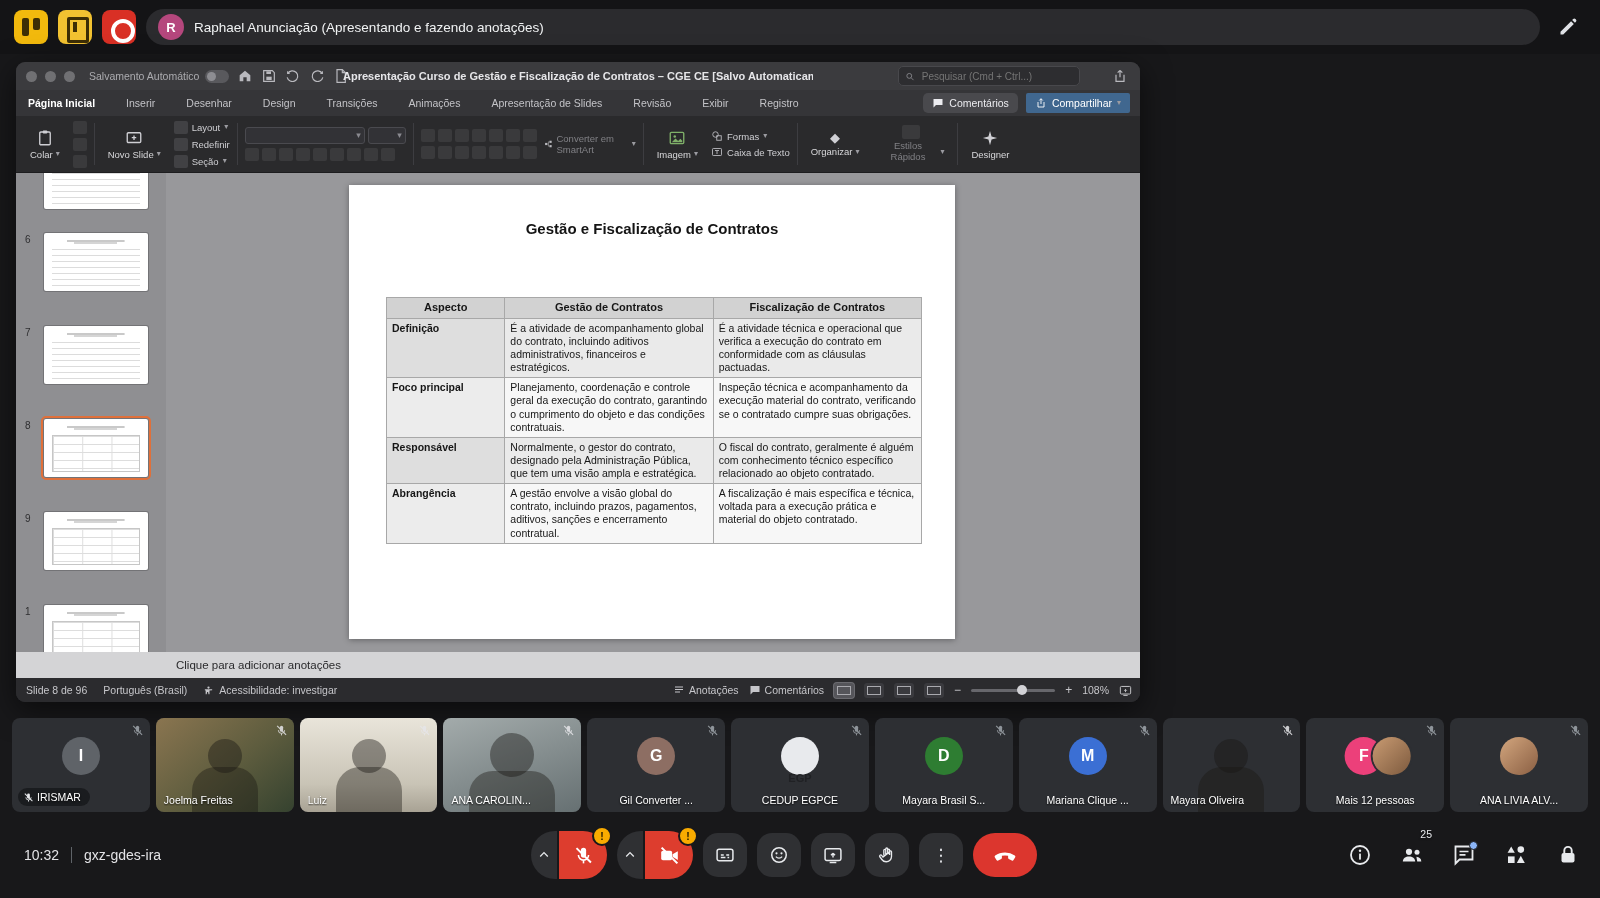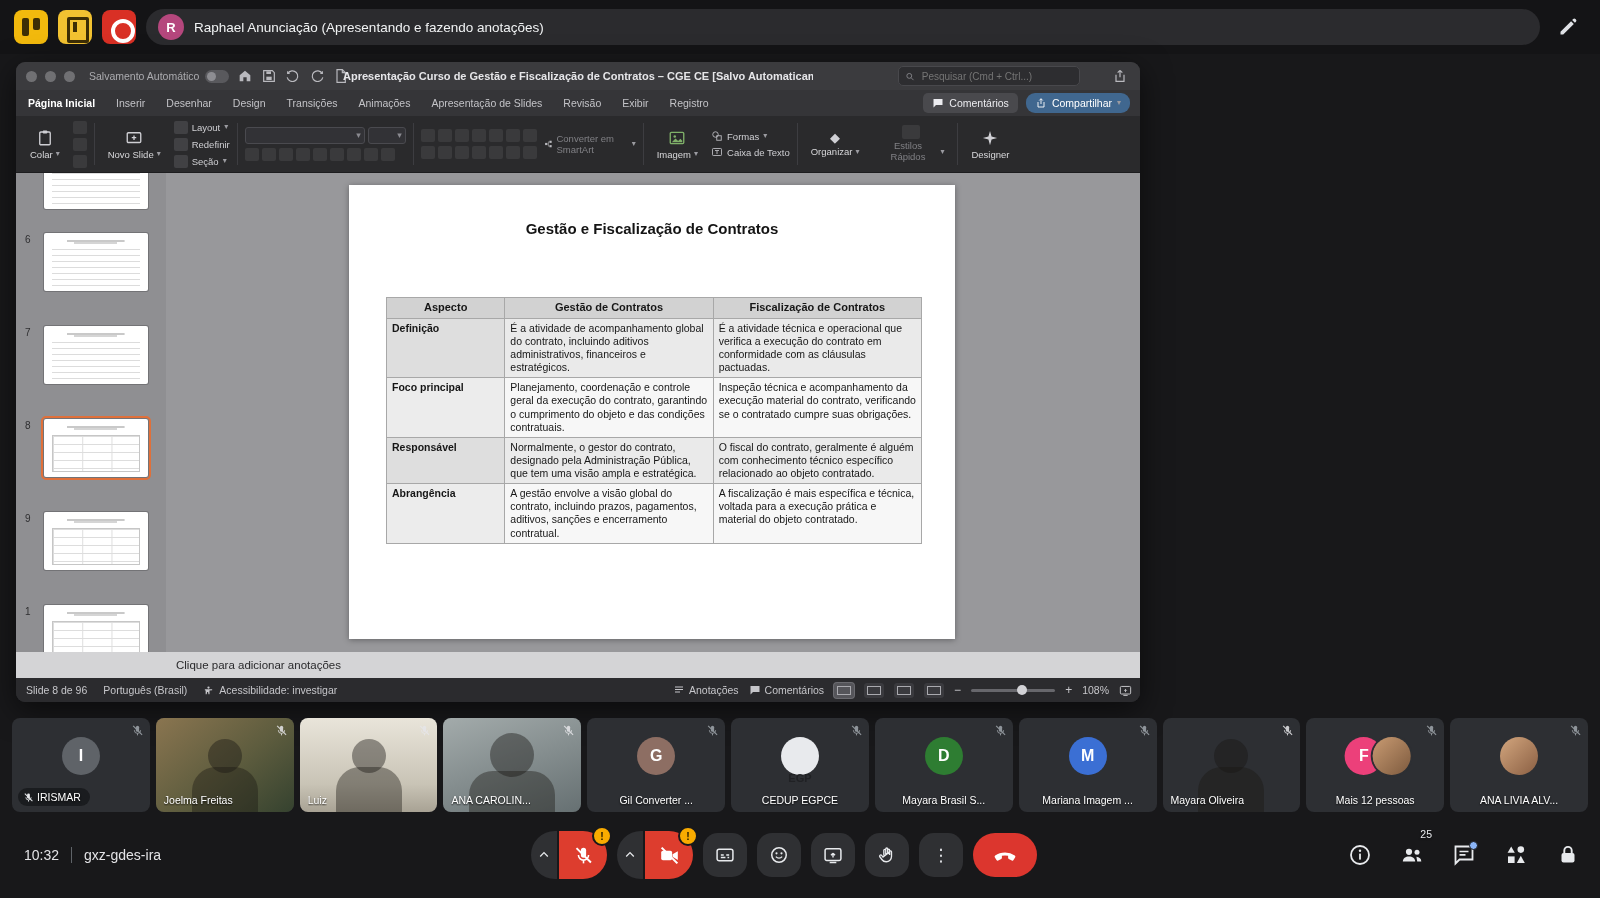--- a/index.html
+++ b/index.html
@@ -28,26 +28,26 @@
   .autosave{display:flex;align-items:center;gap:6px;margin-left:6px;color:#ababaf;font-size:10.5px;cursor:pointer}
   .autoswitch{width:24px;height:13px;border-radius:7px;background:#59595d;position:relative}
   .autoswitch::after{content:"";position:absolute;left:2px;top:2px;width:9px;height:9px;border-radius:50%;background:#8d8d92}
   .tb-ic{width:16px;height:16px;color:#b9b9be;cursor:pointer}
   .tb-ellipsis{color:#b9b9be;font-size:13px;cursor:pointer}
   .ppt-title{position:absolute;left:50%;transform:translateX(-50%);max-width:470px;white-space:nowrap;overflow:hidden;font-size:11px;color:#e6e6e9;font-weight:700;display:flex;gap:6px}
   .ppt-search{position:absolute;right:60px;display:flex;align-items:center;gap:5px;width:168px;height:18px;background:#2d2d30;border:1px solid #48484c;border-radius:5px;padding:0 6px;color:#8e8e93}
   .ppt-search input{border:0;background:transparent;outline:none;color:#8e8e93;font-size:10px;width:100%;font-family:"Liberation Sans",sans-serif}
   .ppt-share-ic{position:absolute;right:12px;width:16px;height:16px;color:#b9b9be;cursor:pointer}
 
-  .ppt-tabs{height:26px;background:#353538;display:flex;align-items:center;padding:0 12px;gap:21px;flex:0 0 auto;position:relative}
+  .ppt-tabs{height:26px;background:#353538;display:flex;align-items:center;padding:0 12px;gap:31px;flex:0 0 auto;position:relative}
   .ptab{font-size:10.5px;color:#c3c3c7;white-space:nowrap;cursor:pointer}
   .ptab.active{color:#ffffff;font-weight:700}
   .tab-actions{position:absolute;right:10px;display:flex;gap:8px;align-items:center}
   .btn-comments{display:flex;align-items:center;gap:5px;height:20px;background:#49494d;border-radius:5px;padding:0 9px;font-size:10.5px;color:#ececf0;cursor:pointer}
-  .btn-share{display:flex;align-items:center;gap:5px;height:20px;background:#40678f;border-radius:9px;padding:0 9px;font-size:10.5px;color:#fff;cursor:pointer}
+  .btn-share{display:flex;align-items:center;gap:5px;height:20px;background:#40678f;border-radius:2px;padding:0 9px;font-size:10.5px;color:#fff;cursor:pointer}
   .btn-comments .ic,.btn-share .ic{width:12px;height:12px}
 
   .ribbon{height:56px;background:#2a2a2c;border-bottom:1px solid #1d1d1f;display:flex;align-items:center;padding:0 8px;gap:7px;flex:0 0 auto}
   .vsep{width:1px;height:42px;background:#3d3d41;flex:0 0 auto}
   .rbb{display:flex;flex-direction:column;align-items:center;justify-content:center;gap:2px;padding:2px 6px;border-radius:4px;color:#d8d8db;font-size:9.5px;white-space:nowrap;cursor:pointer}
   .rbb .ic{width:18px;height:18px;color:#cfcfd4}
   .rbb .cap{display:flex;align-items:center;gap:3px}
   .rbb.dis{color:#808085}
   .rbcol{display:flex;flex-direction:column;gap:4px}
   .rbrow{display:flex;gap:3px;align-items:center}
@@ -725,21 +725,21 @@
 
       <div class="avatar" style="background: rgb(59, 111, 212);">
           <span class="avletter">M</span>
         </div>
 
       <svg class="micoff" viewBox="0 0 24 24">
           <use href="#i-mic-off"></use>
         </svg>
       <div class="pname">
 
-        <span class="pname-text">Mariana Imagem ...</span>
+        <span class="pname-text">Mariana Clique ...</span>
       </div>
     </div>
       <div class="tile t-video">
       <div class="vid"></div>
 
       <svg class="micoff" viewBox="0 0 24 24">
           <use href="#i-mic-off"></use>
         </svg>
       <div class="pname">
 

